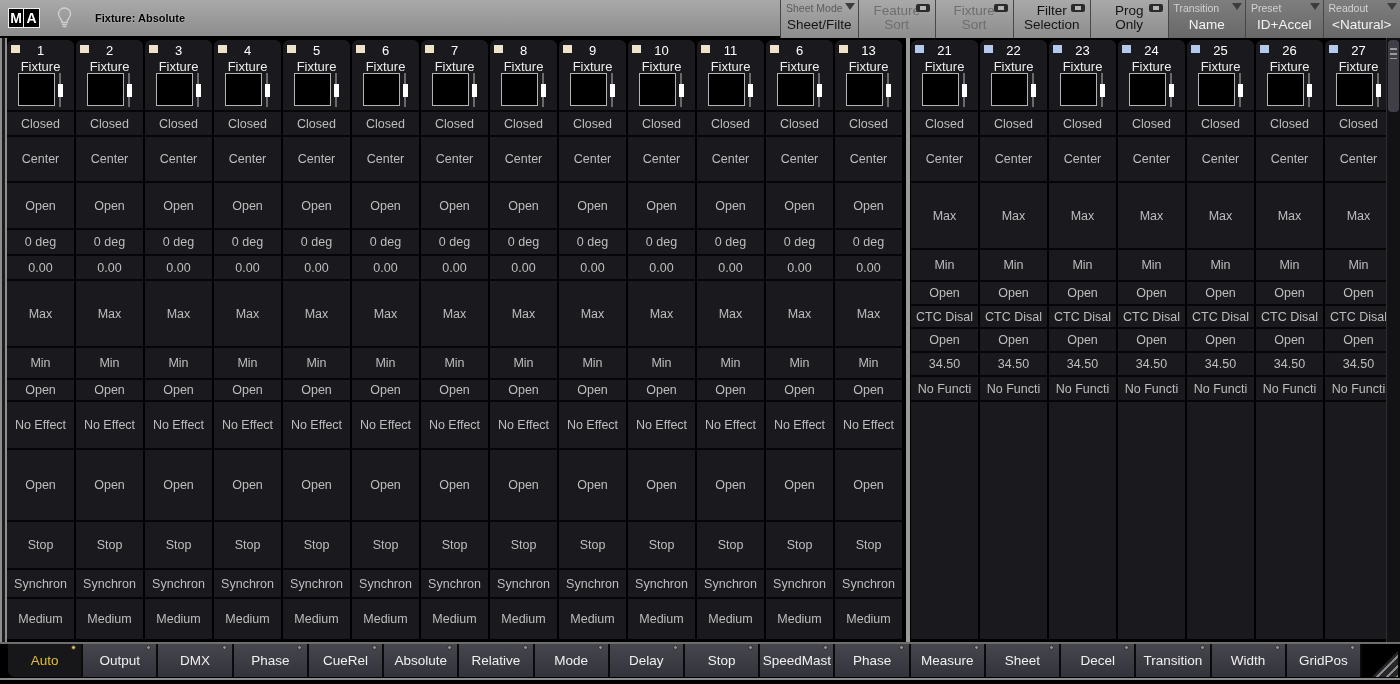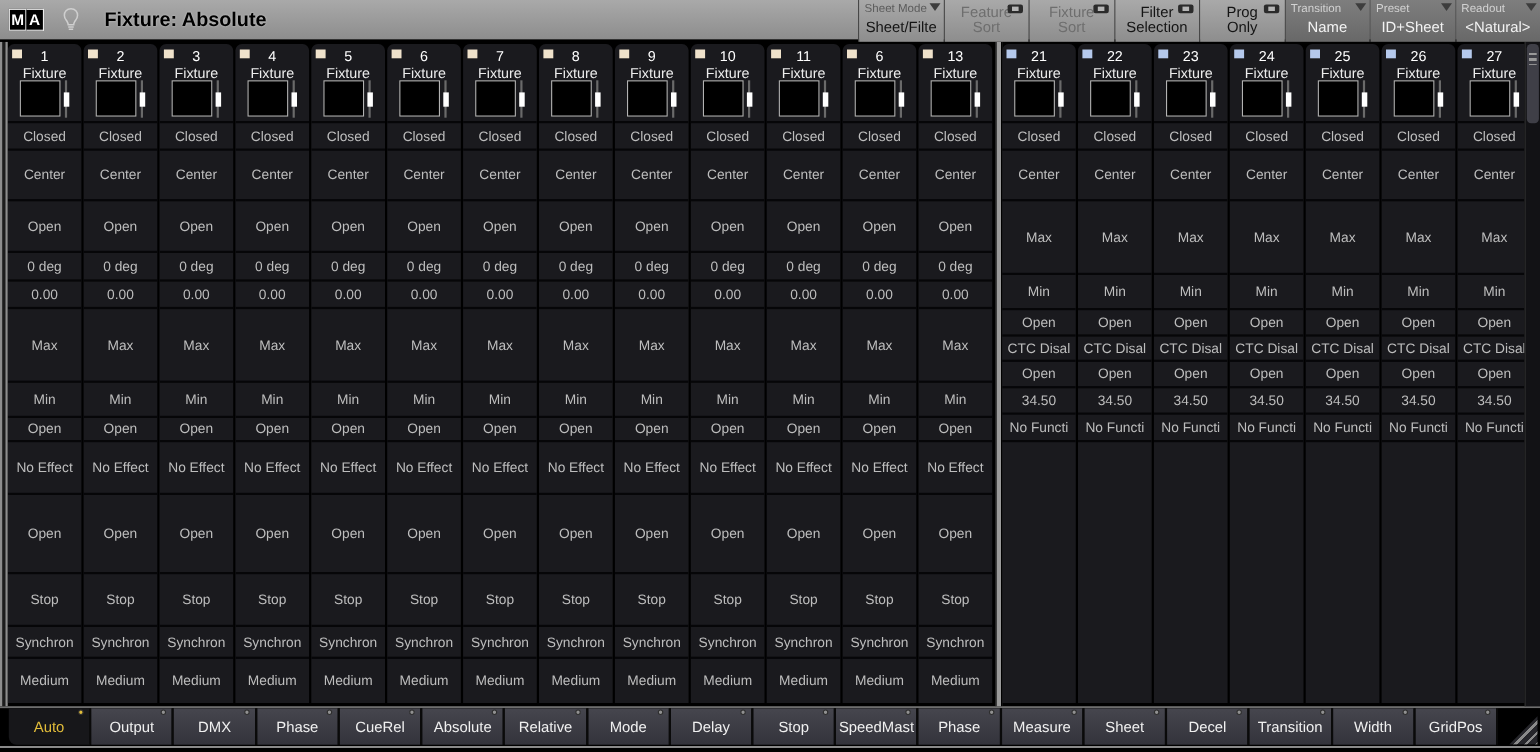--- a/index.html
+++ b/index.html
@@ -9,21 +9,21 @@
   
   .titlebar { height:38px; background:linear-gradient(#a9a9a9,#8d8d8d);
               display:flex; align-items:center; position:relative;
               border-bottom:2px solid #000; }
   .logo { display:flex; margin-left:8px; }
   .logo span { width:16px; height:20px; background:#000; color:#fff; font-weight:bold;
                font-size:14px; display:flex; align-items:center; justify-content:center;
                border:1px solid #ededed; }
   .logo span:last-child { border-left:none; }
   .bulb { margin:0 22px 0 16px; display:flex; }
-  .title { font-weight:bold; font-size:18px; color:#000;
+  .title { font-weight:bold; font-size:11px; color:#000;
            text-shadow:0 0 2px rgba(255,255,255,0.55); }
   .tb-buttons { position:absolute; right:0; top:0; height:38px; display:flex; }
   .tb-btn { width:77.5px; position:relative; display:flex; flex-direction:column;
             border-left:1px solid #474747; cursor:pointer; }
   .tb-btn.light { background:linear-gradient(#a9a9a9,#8d8d8d); color:#141414; }
   .tb-btn.dark  { background:linear-gradient(#7e7e7e,#686868); color:#f2f2f2; }
   .tb-label { font-size:10.5px; padding:2px 0 0 5px; }
   .tb-btn.light .tb-label { color:#5c5c5c; }
   .tb-btn.dark  .tb-label { color:#d2d2d2; }
   .tb-value { flex:1; display:flex; align-items:center; justify-content:center;
@@ -134,21 +134,21 @@
 Only</div>
         <span class="tog"></span>
       </div>
       <div class="tb-btn dark">
         <div class="tb-label">Transition</div>
         <div class="tb-value">Name</div>
         <span class="tri"></span>
       </div>
       <div class="tb-btn dark">
         <div class="tb-label">Preset</div>
-        <div class="tb-value">ID+Sheet</div>
+        <div class="tb-value">ID+Accel</div>
         <span class="tri"></span>
       </div>
       <div class="tb-btn dark">
         <div class="tb-label">Readout</div>
         <div class="tb-value">&lt;Natural&gt;</div>
         <span class="tri"></span>
       </div>
     </div>
 </div>
 

